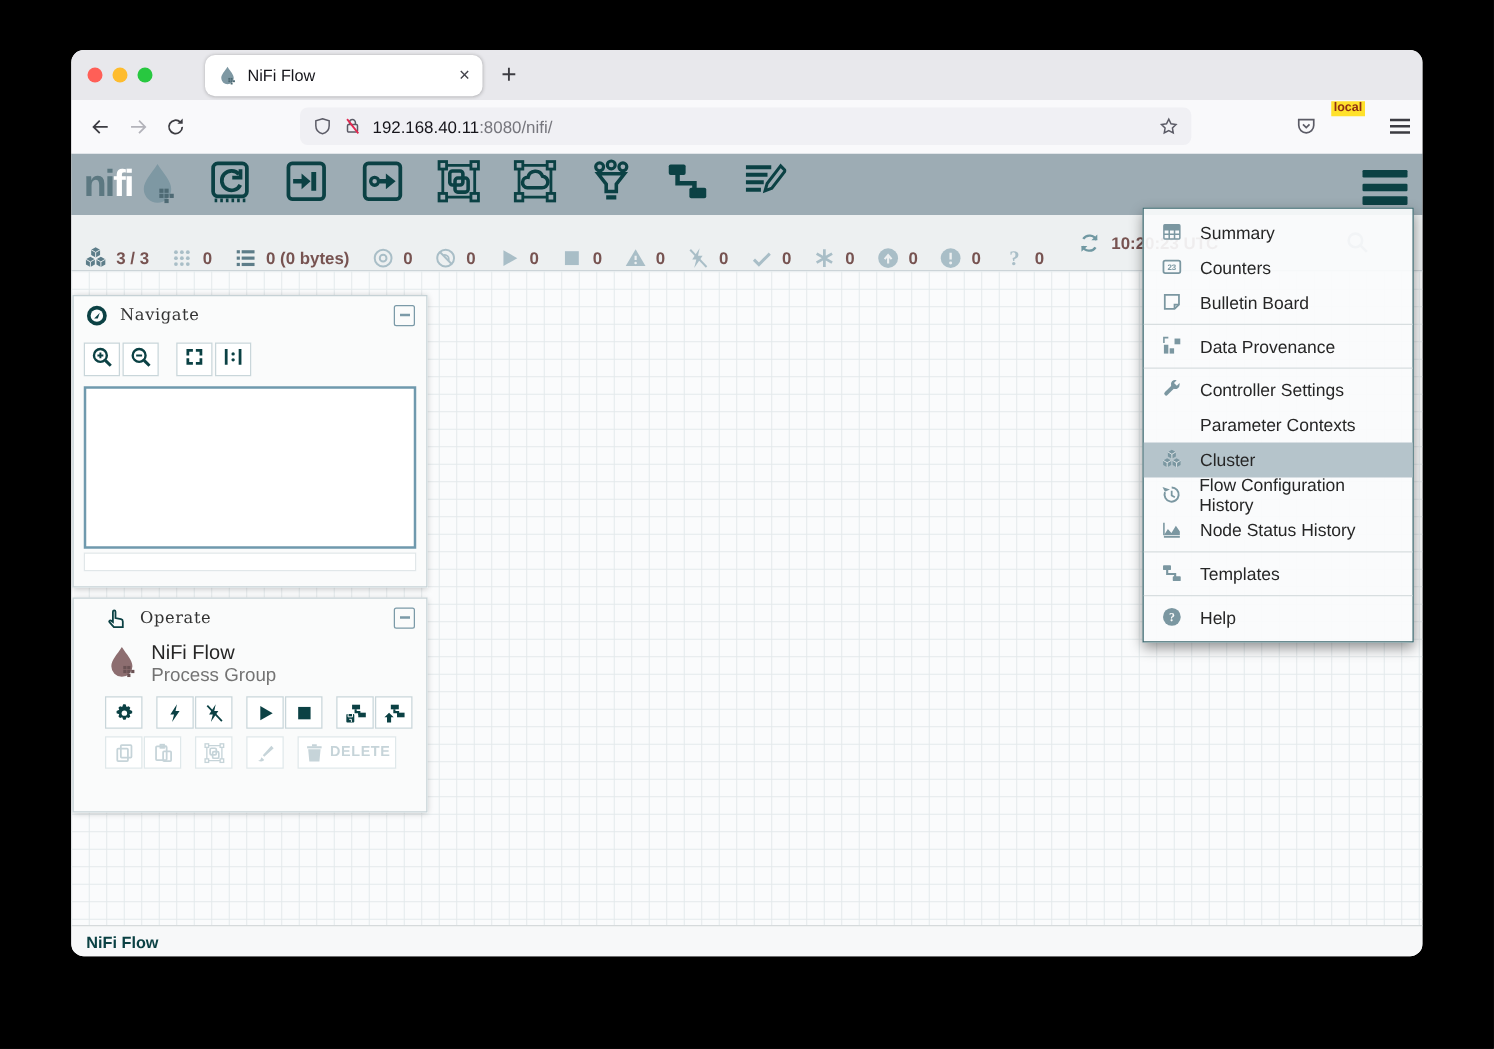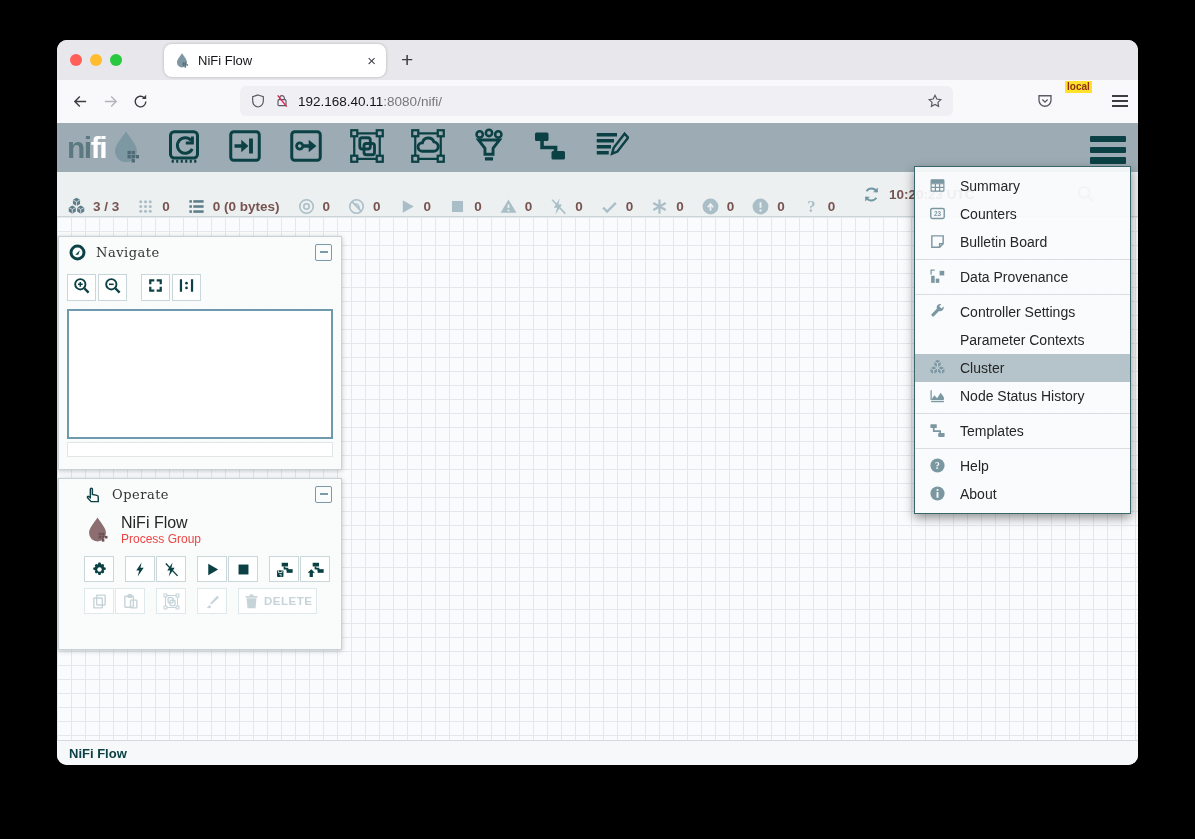--- a/index.html
+++ b/index.html
@@ -67,21 +67,21 @@
   .collapse div{width:8px;height:1.6px;background:#7b9aa8;}
   .nav-tools{display:flex;padding:7px 8px 4px;}
   .tool-btn{width:29px;height:27px;background:#fff;border:1px solid #c9d6da;display:flex;align-items:center;justify-content:center;color:#0b4144;margin-right:2px;box-sizing:border-box;}
   .tool-btn svg{width:19px;height:19px;}
   .tool-btn.gap{margin-left:12px;}
   .minimap{margin:4px 8px 0;height:126px;background:#fff;border:2px solid #6f99ad;}
   .mini-strip{margin:3px 8px;height:13px;background:#fff;border:1px solid #e1e7e9;}
   .op-flow{display:flex;padding:4px 9px 0;gap:10px;align-items:flex-start;}
   .op-drop svg{width:27px;height:35px;display:block;}
   .op-name{font-size:16px;color:#262626;line-height:1.2;}
-  .op-type{font-size:12px;color:#ef4444;}
+  .op-type{font-size:15px;color:#737373;}
   .op-id{padding:9px 9px 0;font-size:13px;color:#775351;letter-spacing:.1px;}
   .op-rows{padding:8px 9px;display:flex;flex-direction:column;gap:6px;}
   .op-row{display:flex;}
   .op-btn{min-width:30px;height:26px;background:#fff;border:1px solid #c9d6da;color:#0b4144;display:flex;align-items:center;justify-content:center;gap:4px;padding:0 4px;margin-right:1px;box-sizing:border-box;}
   .op-btn svg{width:17px;height:17px;}
   .op-btn.gap{margin-left:10px;}
   .op-btn.disabled{color:#c6d4d9;border-color:#dfe8ea;}
   .delete-label{font-size:11.5px;font-weight:bold;letter-spacing:.5px;}
   .breadcrumb{height:25px;background:#f7f8f9;border-top:1px solid #d6dadc;display:flex;align-items:center;padding-left:12px;font-size:13px;font-weight:bold;color:#0b4144;}
   
@@ -738,20 +738,30 @@
                 <path d="M0-5.2l4.5 2.6v5.2L0 5.2l-4.5-2.6v-5.2z" fill="currentColor"></path>
                 <path d="M-4.5-2.6L0 0l4.5-2.6M0 0v5.2" stroke="#f2f4f5" stroke-width=".9" fill="none"></path>
               </g>
             </svg>
           </span>
           <span>Cluster</span>
         </div>
         <div class="menu-item">
           <span class="icon">
             <svg viewBox="0 0 24 24">
+              <path d="M13.2 4.2a8 8 0 1 1-7.6 5.2" fill="none" stroke="currentColor" stroke-width="2.2"></path>
+              <path d="M2.8 3.6l2.8 5.4 5.6-2.6z" fill="currentColor"></path>
+              <path d="M13.2 8v5.2l3.6 2" fill="none" stroke="currentColor" stroke-width="2"></path>
+            </svg>
+          </span>
+          <span>Flow Configuration History</span>
+        </div>
+        <div class="menu-item">
+          <span class="icon">
+            <svg viewBox="0 0 24 24">
               <path d="M3 4.5v14" stroke="currentColor" stroke-width="1.8"></path>
               <path d="M3 18.5l4.5-7 4 4.5 5-8 4.5 6.5v4z" fill="currentColor"></path>
               <path d="M3 20.5h18" stroke="currentColor" stroke-width="2"></path>
             </svg>
           </span>
           <span>Node Status History</span>
         </div>
         <div class="menu-sep"></div>
         <div class="menu-item">
           <span class="icon">
@@ -768,26 +778,16 @@
         <div class="menu-sep"></div>
         <div class="menu-item">
           <span class="icon">
             <svg viewBox="0 0 24 24">
               <circle cx="12" cy="12" r="10" fill="currentColor"></circle>
               <text x="12" y="17" text-anchor="middle" font-size="13.5" font-weight="bold" fill="#fbfcfc" font-family="serif">?</text>
             </svg>
           </span>
           <span>Help</span>
         </div>
-        <div class="menu-item">
-          <span class="icon">
-            <svg viewBox="0 0 24 24">
-              <circle cx="12" cy="12" r="10" fill="currentColor"></circle>
-              <circle cx="12" cy="7" r="1.5" fill="#fbfcfc"></circle>
-              <rect x="10.7" y="10" width="2.6" height="8" fill="#fbfcfc"></rect>
-            </svg>
-          </span>
-          <span>About</span>
-        </div>
       </div>
 
   </div>
 </div>
 
 </body></html>

